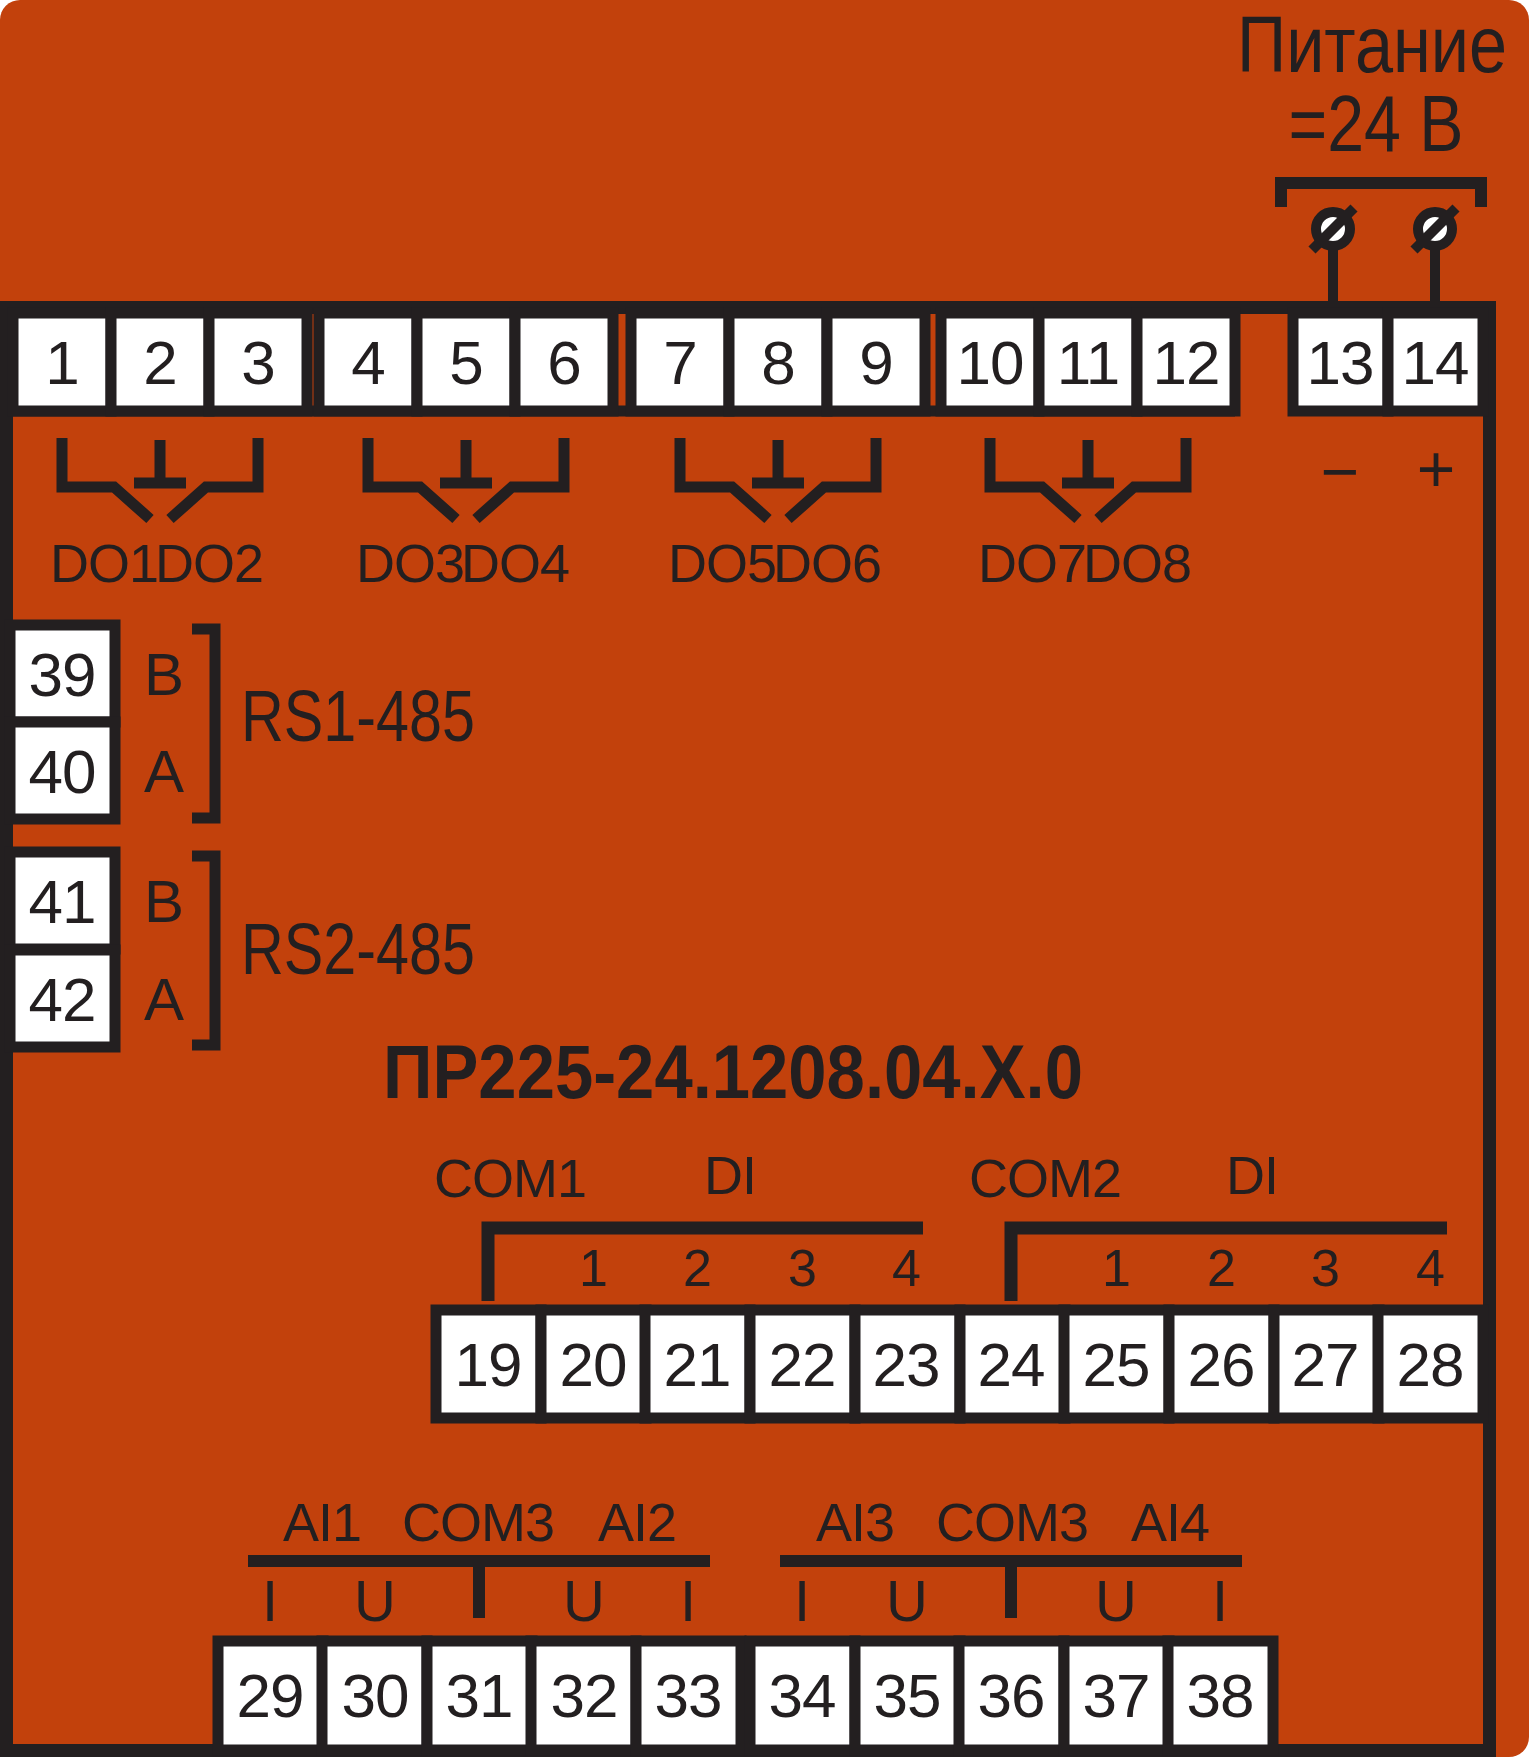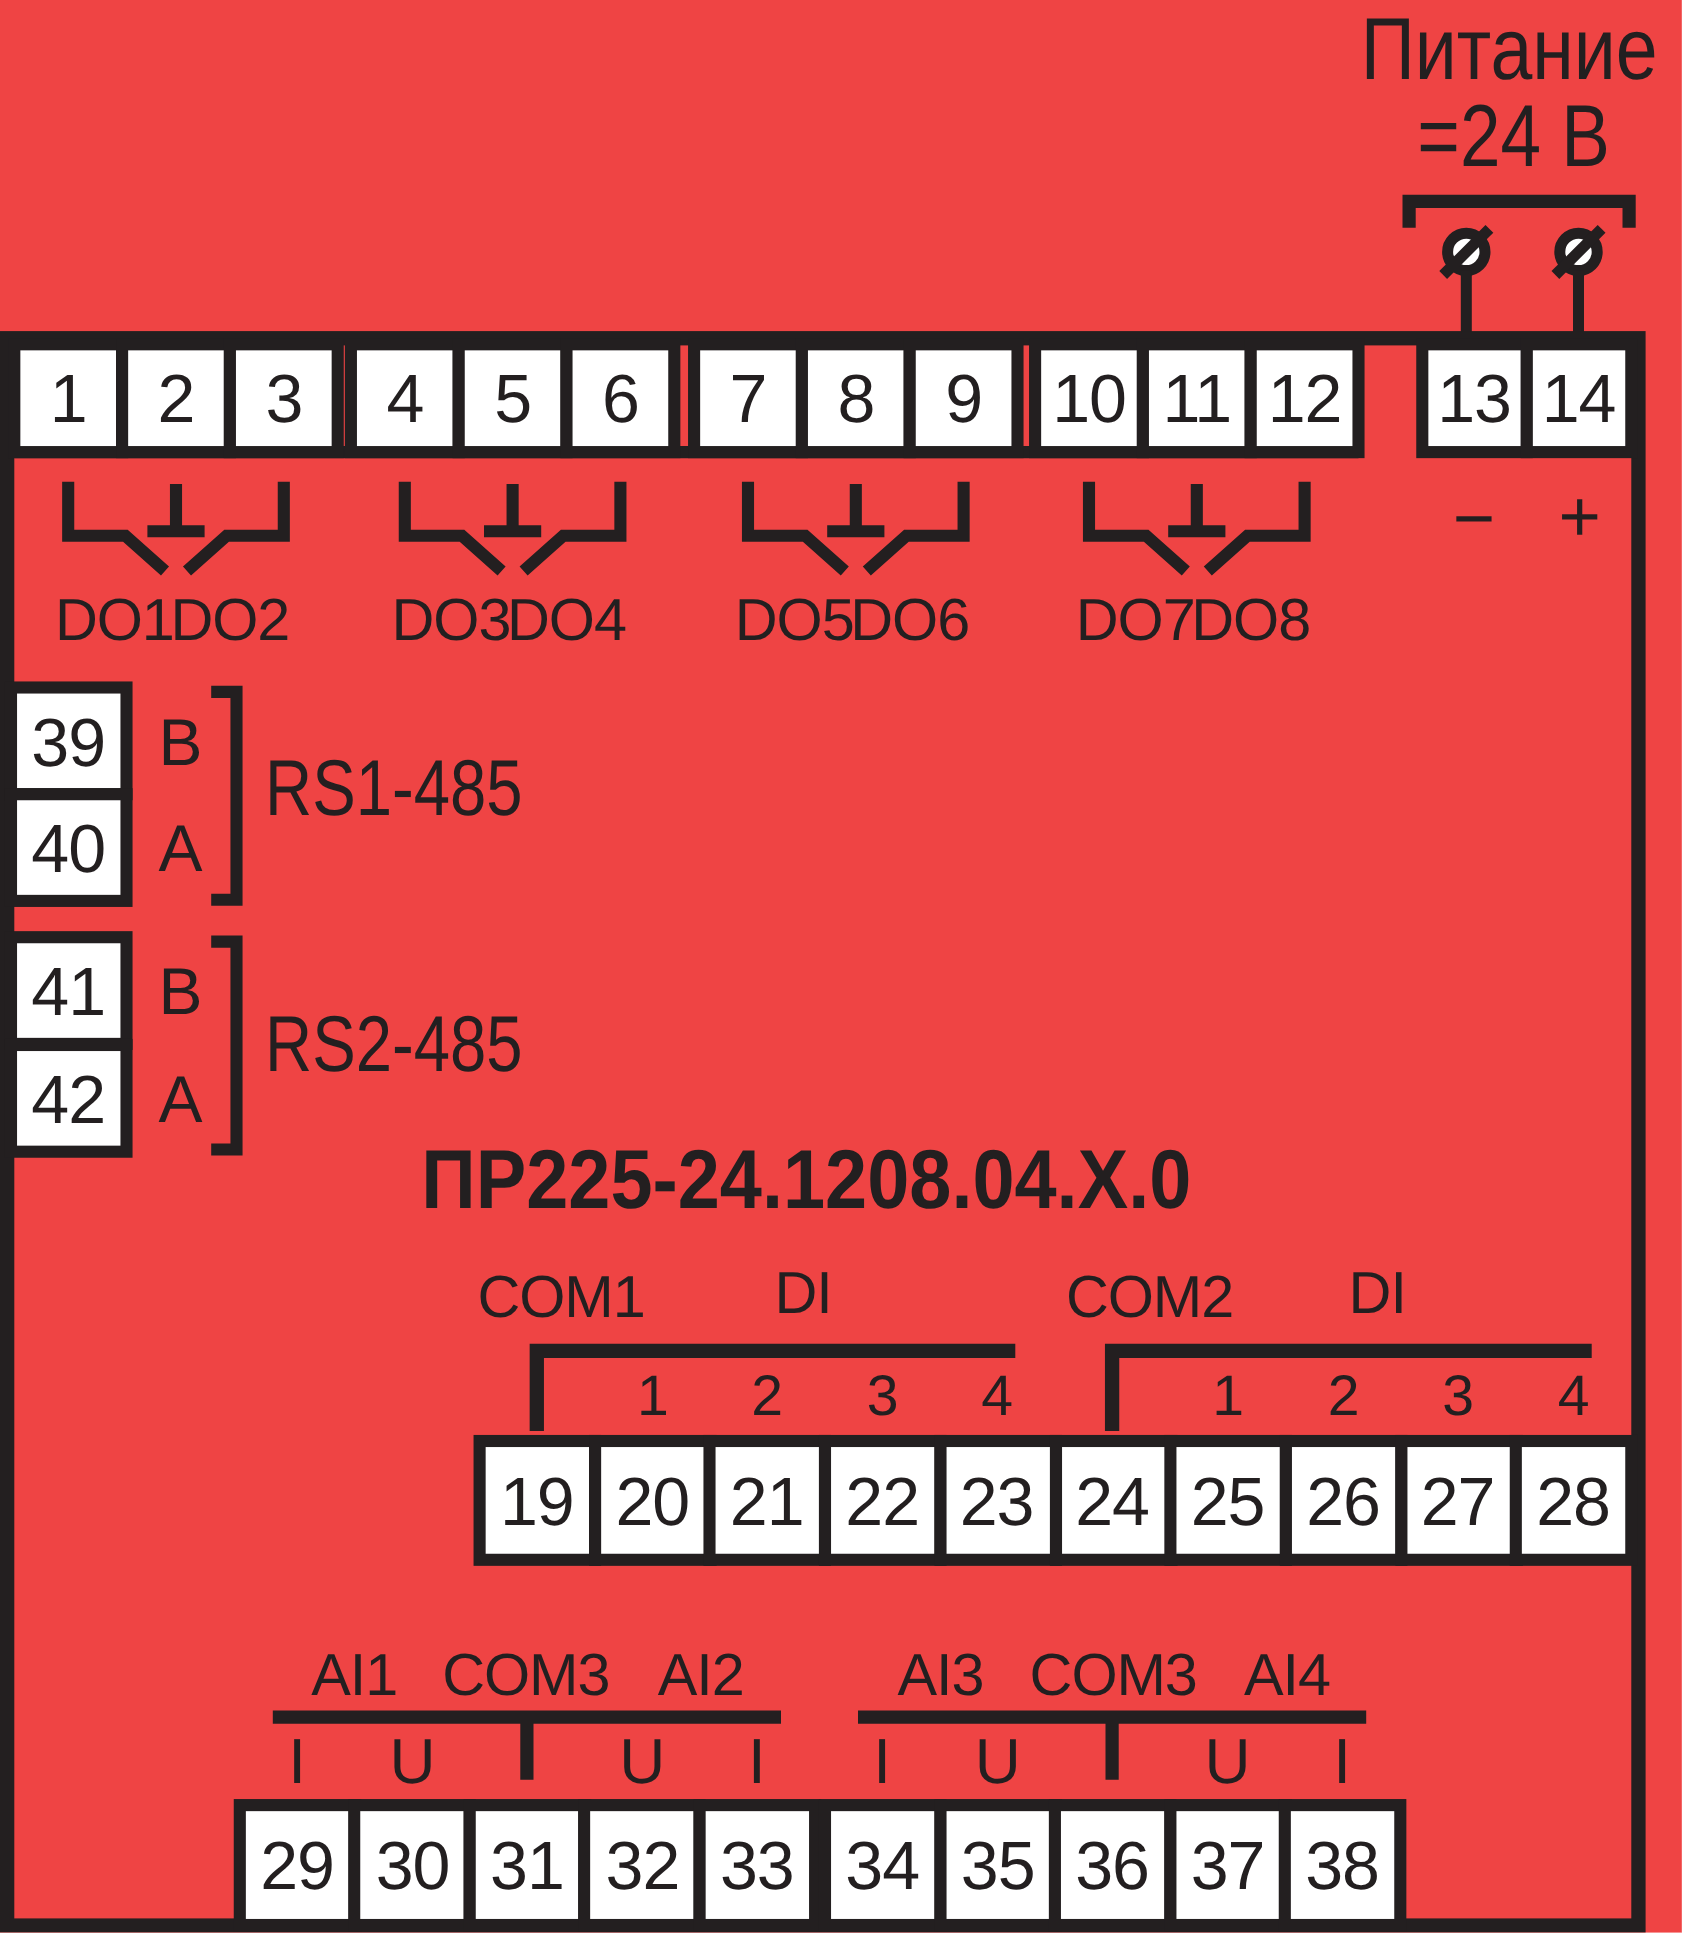--- a/index.html
+++ b/index.html
@@ -1,16 +1,16 @@
 <!DOCTYPE html>
 <html><head>
 <meta charset="utf-8">
 <style>
   html,body{margin:0;padding:0;background:#ffffff;}
-  .stage{width:1529px;height:1757px;position:relative;background:#ef4444;}
+  .stage{width:1529px;height:1757px;position:relative;background:#c2410c;border-radius:20px;}
   svg{display:block;}
   svg text{fill:#231f20;font-family:"Liberation Sans",sans-serif;text-anchor:middle;}
   .box{fill:#ffffff;stroke:#231f20;stroke-width:11;}
   .screw{fill:#ffffff;stroke:#231f20;stroke-width:10;}
   .ln{stroke:#231f20;fill:none;}
   .w10{stroke-width:10}.w11{stroke-width:11}.w12{stroke-width:12}.w13{stroke-width:13}
   .t52{font-size:52px;letter-spacing:-1px}
   .t54{font-size:54px;letter-spacing:-1px}
   .t58{font-size:58px}
   .t60{font-size:60px}

